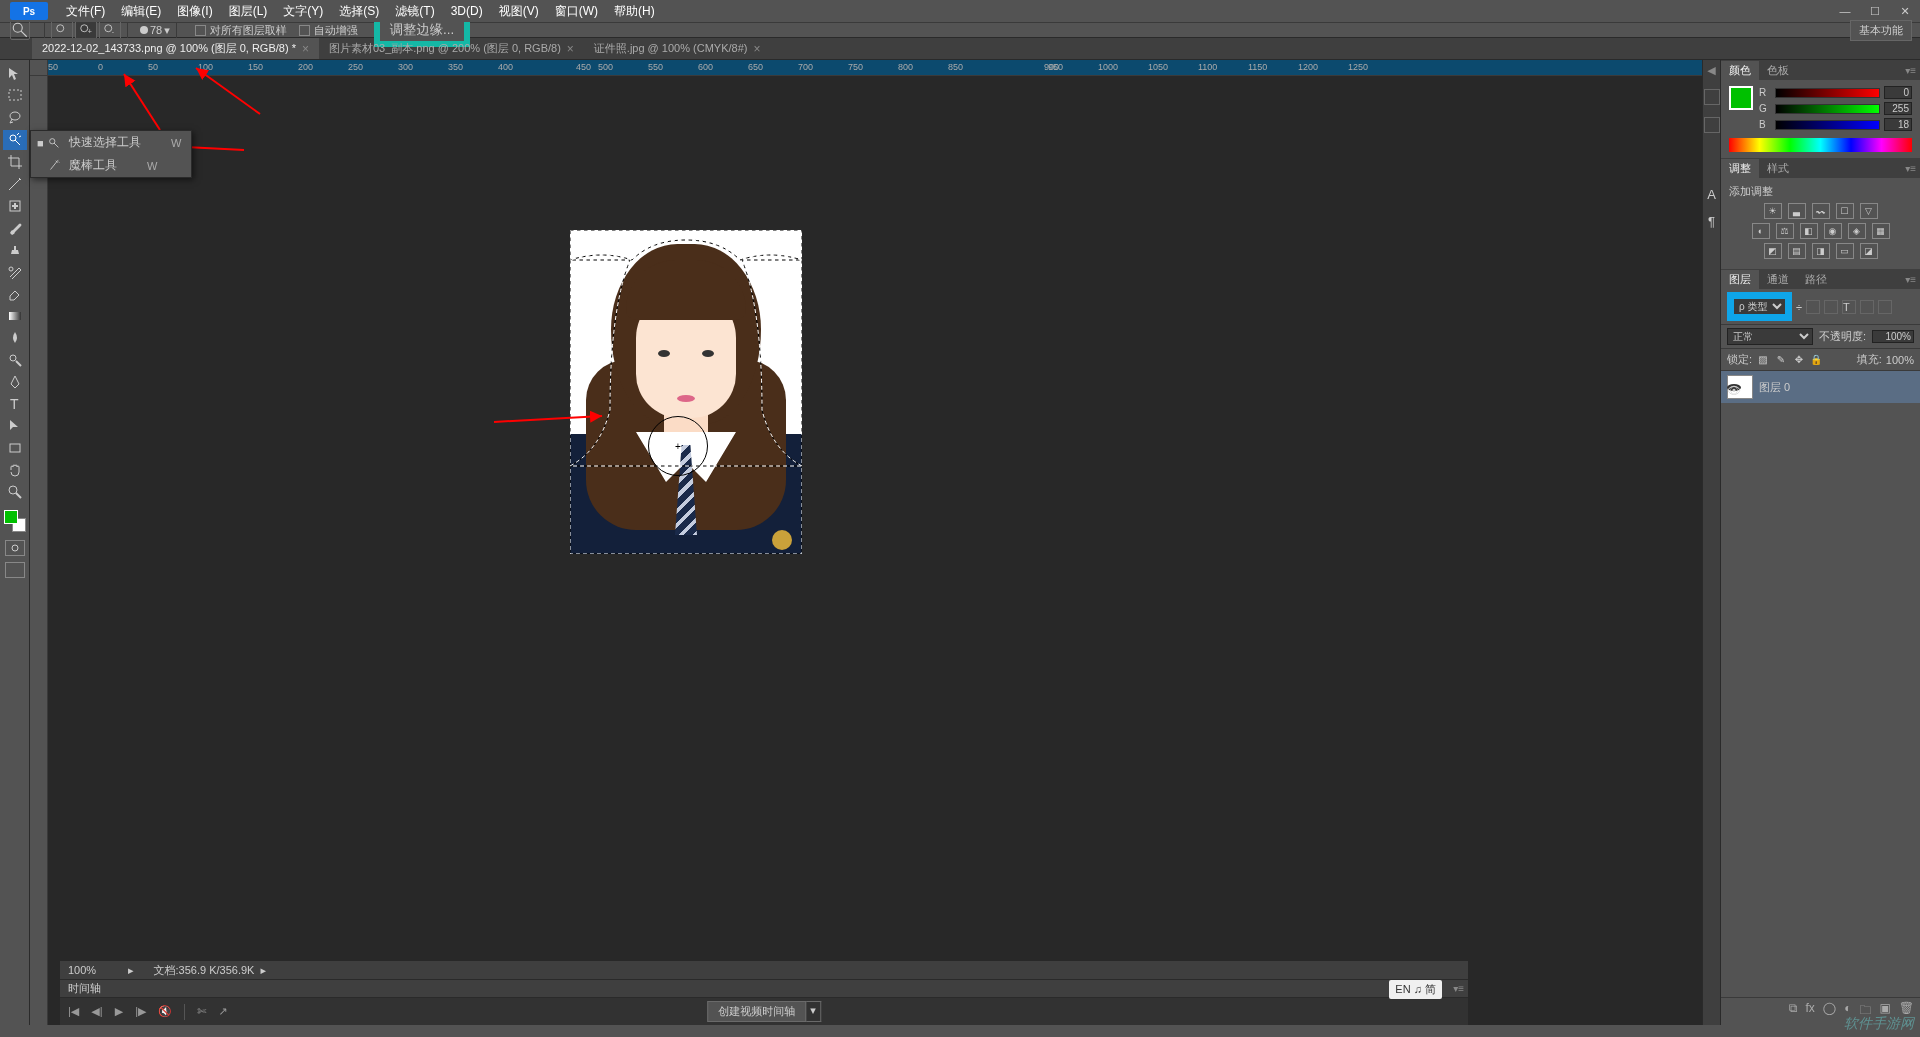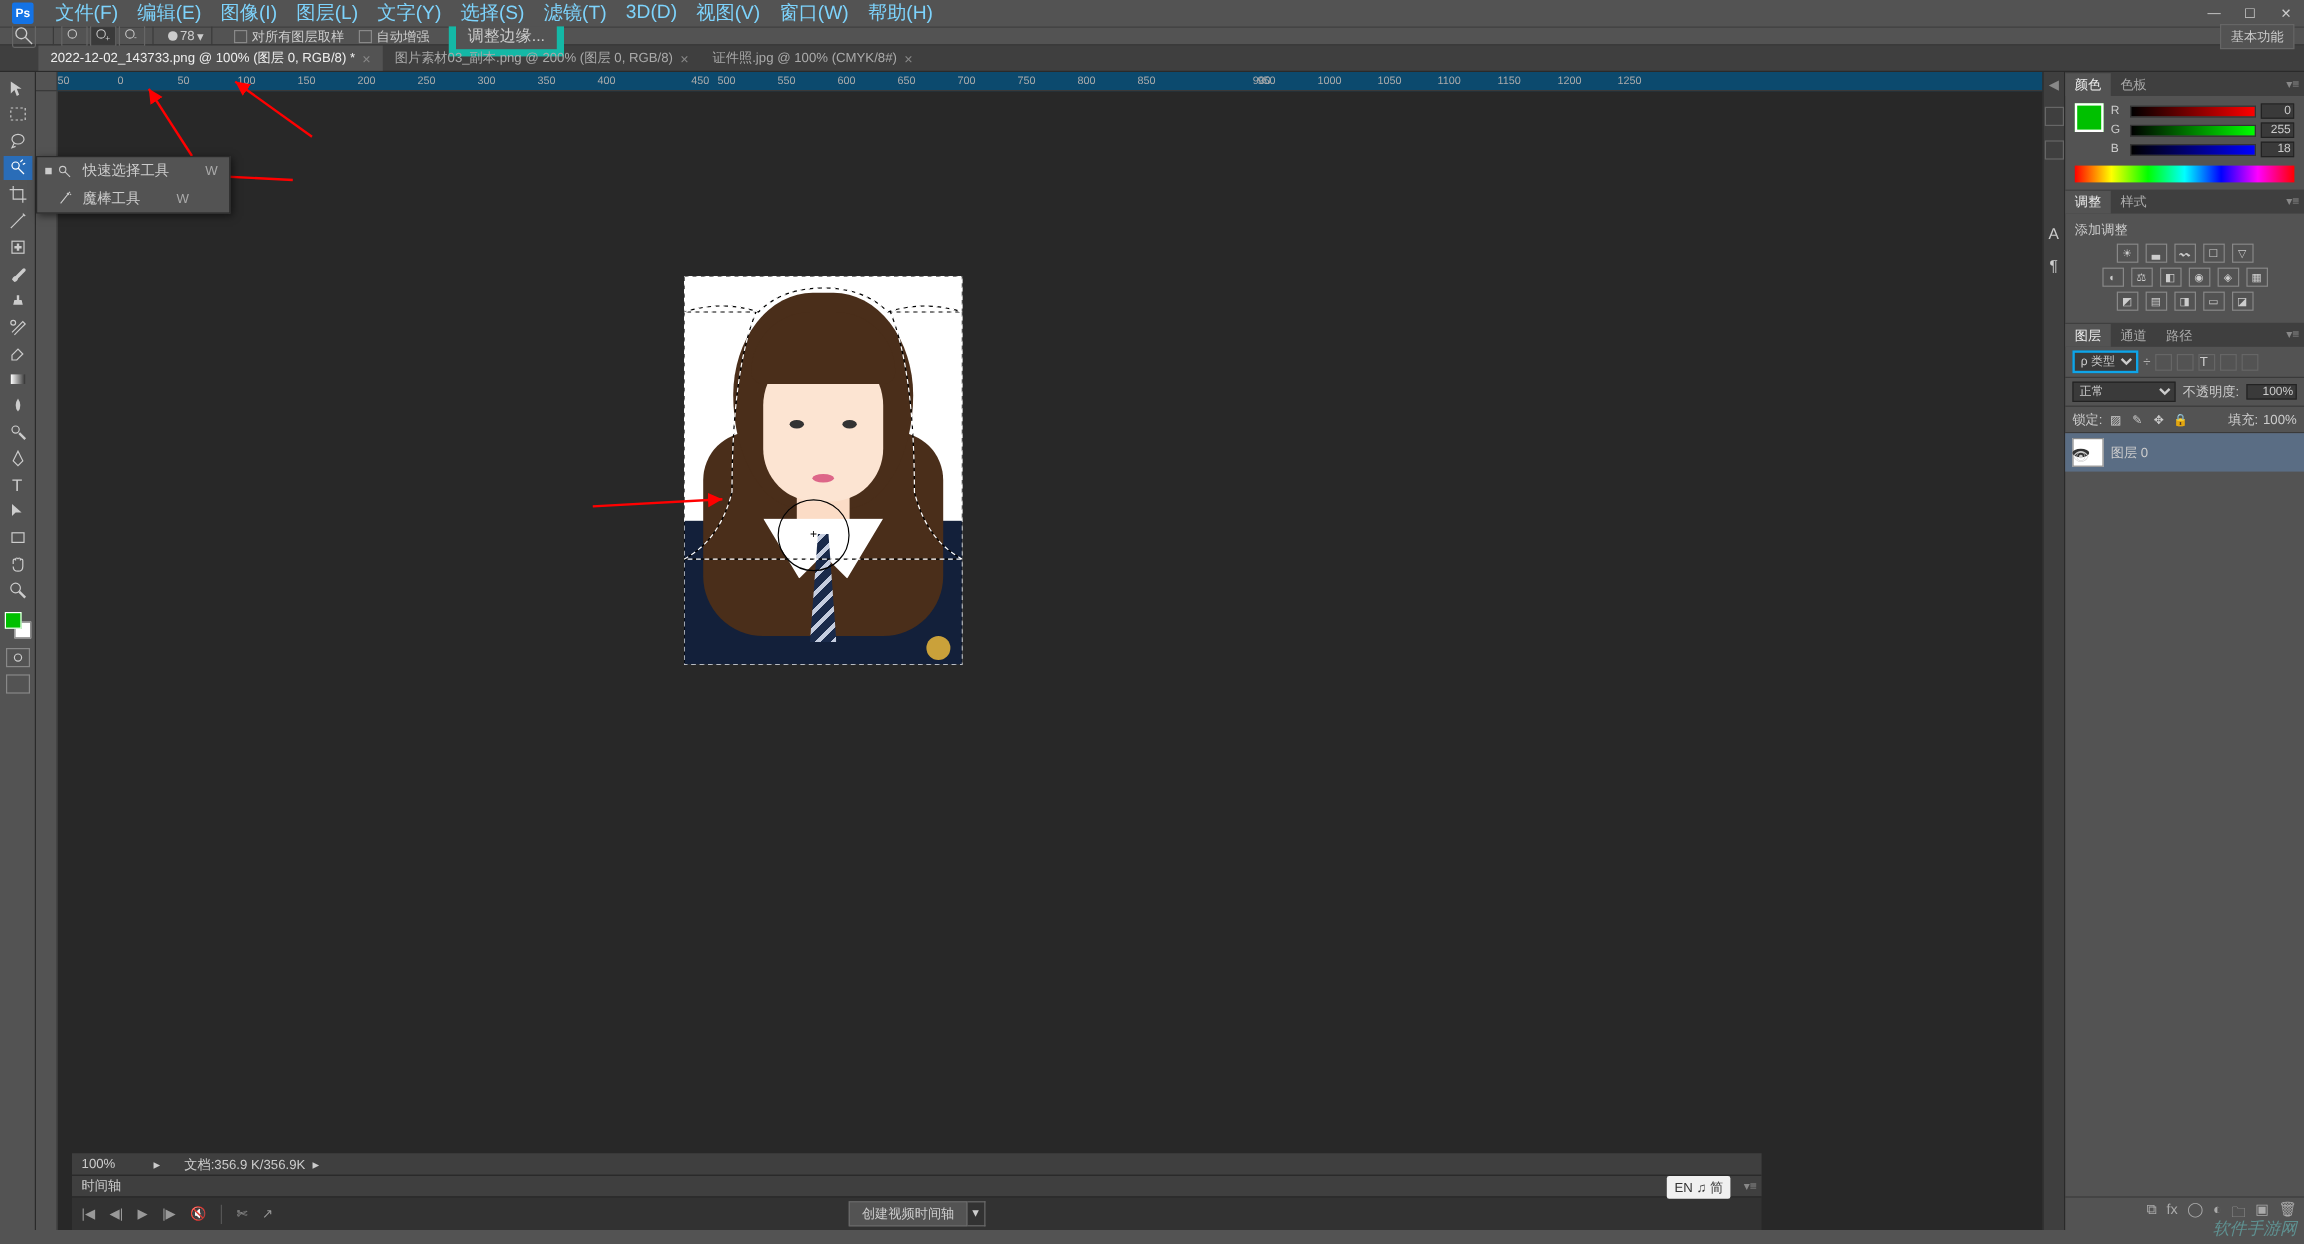--- a/index.html
+++ b/index.html
@@ -1,19 +1,19 @@
 <!DOCTYPE html>
 <html><head>
 <meta charset="utf-8">
 <style>
 * { margin: 0; padding: 0; box-sizing: border-box; font-family: "Microsoft YaHei", Arial, sans-serif; }
 body { background: #535353; color: #ccc; width: 1920px; height: 1037px; overflow: hidden; font-size: 11px; position: relative; }
 .menubar { background: #535353; height: 22px; display: flex; align-items: center; padding-left: 10px; position: relative; }
-.menubar .ps-icon { width: 18px; height: 18px; background: #1473e6; border-radius: 2px; display: flex; align-items: center; justify-content: center; font-size: 10px; font-weight: bold; color: #fff; margin-right: 10px; }
-.menubar .menu-item { padding: 0 8px; cursor: pointer; color: #7dd3fc; font-size: 16px; }
+.menubar .ps-icon { width: 38px; height: 18px; background: #1473e6; border-radius: 2px; display: flex; align-items: center; justify-content: center; font-size: 10px; font-weight: bold; color: #fff; margin-right: 10px; }
+.menubar .menu-item { padding: 0 8px; cursor: pointer; color: #ffffff; font-size: 12px; }
 .menubar .win-controls { position: absolute; right: 0; display: flex; }
 .menubar .win-btn { width: 30px; height: 20px; display: flex; align-items: center; justify-content: center; color: #ccc; cursor: pointer; }
 .options-bar { background: #535353; height: 16px; display: flex; align-items: center; padding-left: 10px; border-top: 1px solid #3a3a3a; border-bottom: 1px solid #2a2a2a; }
 .options-bar .tool-icon { width: 20px; height: 20px; margin-right: 8px; border: 1px solid #666; border-radius: 2px; display:flex;align-items:center;justify-content:center;}
 .options-bar .sep { width: 1px; height: 18px; background: #3a3a3a; margin: 0 6px; }
 .options-bar .brush-mode { display: flex; gap: 2px; }
 .options-bar .brush-mode span { width: 22px; height: 18px; border: 1px solid #666; display:flex;align-items:center;justify-content:center; cursor:pointer;}
 .options-bar .brush-size { display: flex; align-items: center; margin-left: 6px; }
 .options-bar .brush-size .brush-circle { width: 8px; height: 8px; border-radius: 50%; background: #ccc; margin-right: 2px;}
 .options-bar .brush-down { margin-left:2px; }
@@ -89,21 +89,21 @@
 .color-panel .slider-row .ch {width:12px;}
 .color-panel .slider-row .bar {flex:1; height:10px; margin:0 4px; position:relative; border:1px solid #333;}
 .color-panel .bar.r {background:linear-gradient(90deg,#000,#f00);}
 .color-panel .bar.g {background:linear-gradient(90deg,#000,#0f0);}
 .color-panel .bar.b {background:linear-gradient(90deg,#000,#00f);}
 .color-panel .slider-row .val {width:28px; text-align:right; background:#3a3a3a; border:1px solid #222; padding:0 2px;}
 .color-panel .spectrum {height:14px; margin-top:4px; background:linear-gradient(90deg,#f00,#ff0,#0f0,#0ff,#00f,#f0f,#f00);}
 .adjust-panel .icon-row{display:flex; gap:6px; justify-content:center; margin:4px 0;}
 .adjust-panel .icon-row span{width:18px;height:16px;border:1px solid #888; cursor:pointer; display:flex;align-items:center;justify-content:center; font-size:9px;}
 .layers-panel .filter-row{display:flex; align-items:center; padding:3px 6px; gap:4px; border-bottom:1px solid #3a3a3a;}
-.layers-panel .filter-row select{background:#3a3a3a;border:2px solid #0ea5e9;color:#ccc;font-size:10px; padding:1px;}
+.layers-panel .filter-row select{background:#3a3a3a;border:7px solid #0ea5e9;color:#ccc;font-size:10px; padding:1px;}
 .layers-panel .filter-row .f-ic{width:14px;height:14px;border:1px solid #666;cursor:pointer;}
 .layers-panel .blend-row{display:flex; padding:3px 6px; gap:6px; align-items:center; border-bottom:1px solid #3a3a3a;}
 .layers-panel .blend-row select{background:#3a3a3a;border:1px solid #222;color:#ccc;font-size:10px; padding:1px; flex:1;}
 .layers-panel .blend-row .pct{background:#3a3a3a;border:1px solid #222;color:#ccc;font-size:10px; width:42px; text-align:right; padding:0 2px;}
 .layers-panel .lock-row{display:flex; padding:3px 6px; gap:4px; align-items:center; border-bottom:1px solid #3a3a3a;}
 .layers-panel .lock-row .l-ic{width:14px;height:14px;cursor:pointer; display:flex;align-items:center;justify-content:center; font-size:10px;}
 .layers-panel .layer-list{flex:1; min-height:300px;}
 .layers-panel .layer-item{display:flex; align-items:center; background:#5a6d84; padding:4px 6px; gap:6px; cursor:pointer;}
 .layers-panel .layer-item .eye{width:14px;}
 .layers-panel .layer-item .thumb{width:26px;height:24px;background:#fff;border:1px solid #888;}

